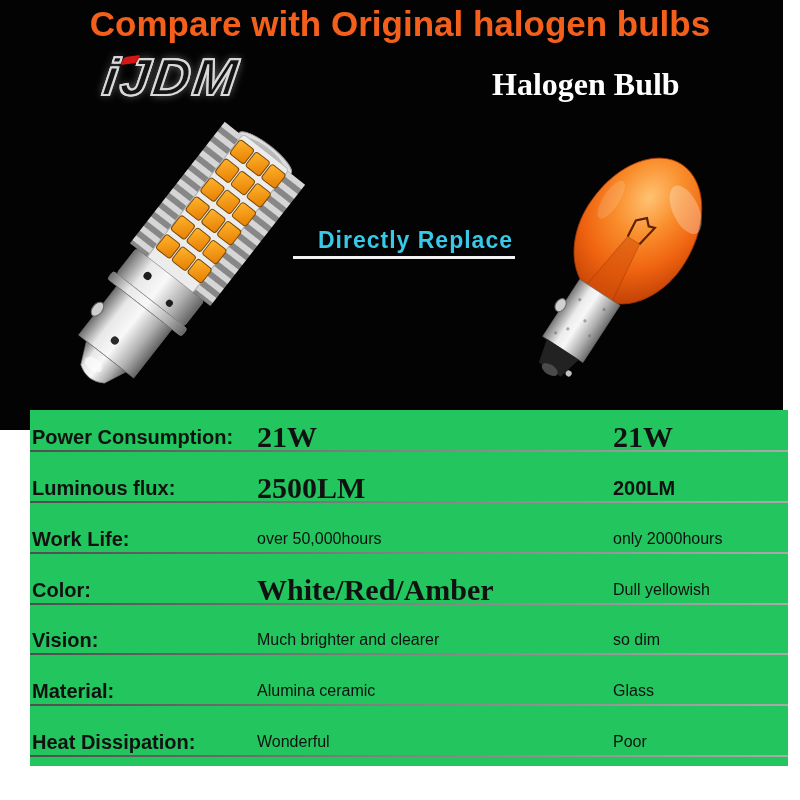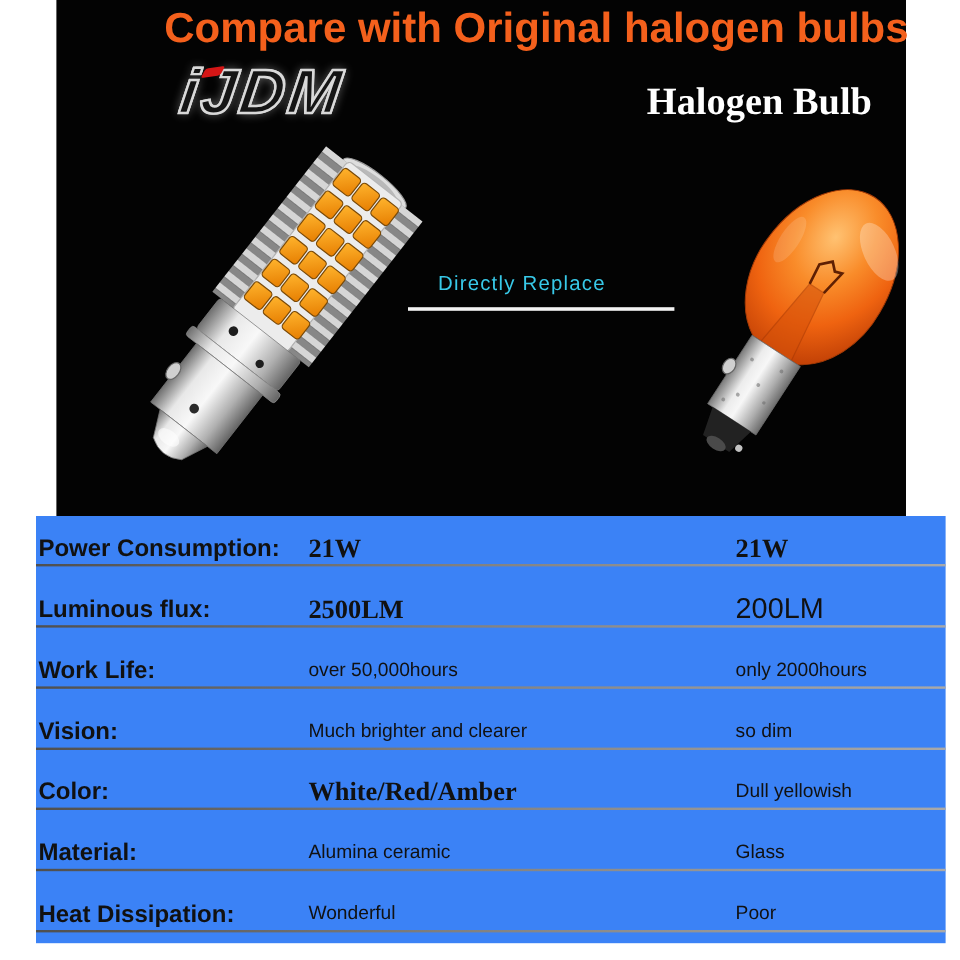--- a/index.html
+++ b/index.html
@@ -1,21 +1,21 @@
 <!DOCTYPE html>
 <html><head>
 <meta charset="utf-8">
 <style>
   html,body{margin:0;padding:0;background:#ffffff;}
   .canvas{
     position:relative;width:800px;height:800px;overflow:hidden;
     background:#ffffff;font-family:"Liberation Sans",sans-serif;
   }
   
-  .hero{position:absolute;left:0;top:0;width:708px;height:430px;background:#030303;margin-left:47px;}
+  .hero{position:absolute;left:0;top:0;width:783px;height:430px;background:#030303;}
   .hero-title{
     position:absolute;left:0;top:4px;width:800px;text-align:center;
     font-size:35px;font-weight:bold;color:#f4601c;letter-spacing:0px;
   }
   .brand-logo{
     position:absolute;left:103px;top:46px;height:70px;
     font-style:italic;font-weight:bold;font-size:52px;line-height:62px;
     letter-spacing:3px;color:#151515;transform:skewX(-8deg);
     -webkit-text-stroke:2px #d9d9d9;
     text-shadow:-1px -1px 0 #cfcfcf,1px -1px 0 #cfcfcf,-1px 1px 0 #cfcfcf,
@@ -24,44 +24,44 @@
   .brand-dot{
     position:absolute;left:17px;top:10px;width:15px;height:8px;
     background:#d41616;border-radius:2px;transform:skewX(-28deg) rotate(-8deg);
   }
   .halogen-title{
     position:absolute;left:492px;top:66px;
     font-family:"Liberation Serif",serif;font-weight:bold;font-size:32px;color:#ffffff;
   }
   .replace-label{
     position:absolute;left:318px;top:227px;
-    font-size:17px;font-weight:normal;color:#38c9e8;letter-spacing:1px;
+    font-size:23px;font-weight:bold;color:#38c9e8;letter-spacing:1px;
   }
   .replace-bar{
     position:absolute;left:293px;top:256px;width:222px;height:3px;background:#f2f2f2;
   }
   .led-bulb{position:absolute;left:115px;top:112px;width:130px;height:300px;transform:rotate(38deg);}
   .halogen-bulb{position:absolute;left:540px;top:138px;width:145px;height:268px;transform:rotate(33deg);}
 
   
   .spec-table{
-    position:absolute;left:30px;top:430px;width:758px;height:356px;
-    display:flex;flex-direction:column;background:#3b82f6;
+    position:absolute;left:30px;top:410px;width:758px;height:356px;
+    display:flex;flex-direction:column;background:#22c55e;
   }
   .spec-row{position:relative;flex:1;display:grid;grid-template-columns:220px 355px 1fr;
     align-items:start;padding-top:14px;}
   .spec-rule{position:absolute;left:0;right:0;top:40px;height:2px;
     background:linear-gradient(to right,#4f4f4f 0%,#7f7f7f 45%,#a9a9a9 100%);}
   .cell{line-height:26px;white-space:nowrap;color:#111111;}
   .lbl{font-size:20px;font-weight:bold;padding-left:2px;}
   .v1{padding-left:7px;}
   .v2{padding-left:8px;}
-  .serif{font-family:"Liberation Serif",serif;font-weight:bold;font-size:22px;}
+  .serif{font-family:"Liberation Serif",serif;font-weight:bold;font-size:30px;}
   .sans{font-size:16px;font-weight:normal;}
-  .sansb{font-size:24px;font-weight:normal;}
+  .sansb{font-size:20px;font-weight:bold;}
 </style>
 </head>
 <body>
 
 <div class="canvas">
 
   <div class="hero">
 
     <div class="hero-title">Compare with Original halogen bulbs</div>
 
@@ -194,34 +194,34 @@
     </div>
 
     <div class="spec-row">
       <div class="cell lbl">Work Life:</div>
       <div class="cell v1 sans">over 50,000hours</div>
       <div class="cell v2 sans">only 2000hours</div>
       <div class="spec-rule"></div>
     </div>
 
     <div class="spec-row">
+      <div class="cell lbl">Color:</div>
+      <div class="cell v1 serif">White/Red/Amber</div>
+      <div class="cell v2 sans">Dull yellowish</div>
+      <div class="spec-rule"></div>
+    </div>
+
+    <div class="spec-row">
       <div class="cell lbl">Vision:</div>
       <div class="cell v1 sans">Much brighter and clearer</div>
       <div class="cell v2 sans">so dim</div>
       <div class="spec-rule"></div>
     </div>
 
     <div class="spec-row">
-      <div class="cell lbl">Color:</div>
-      <div class="cell v1 serif">White/Red/Amber</div>
-      <div class="cell v2 sans">Dull yellowish</div>
-      <div class="spec-rule"></div>
-    </div>
-
-    <div class="spec-row">
       <div class="cell lbl">Material:</div>
       <div class="cell v1 sans">Alumina ceramic</div>
       <div class="cell v2 sans">Glass</div>
       <div class="spec-rule"></div>
     </div>
 
     <div class="spec-row">
       <div class="cell lbl">Heat Dissipation:</div>
       <div class="cell v1 sans">Wonderful</div>
       <div class="cell v2 sans">Poor</div>

